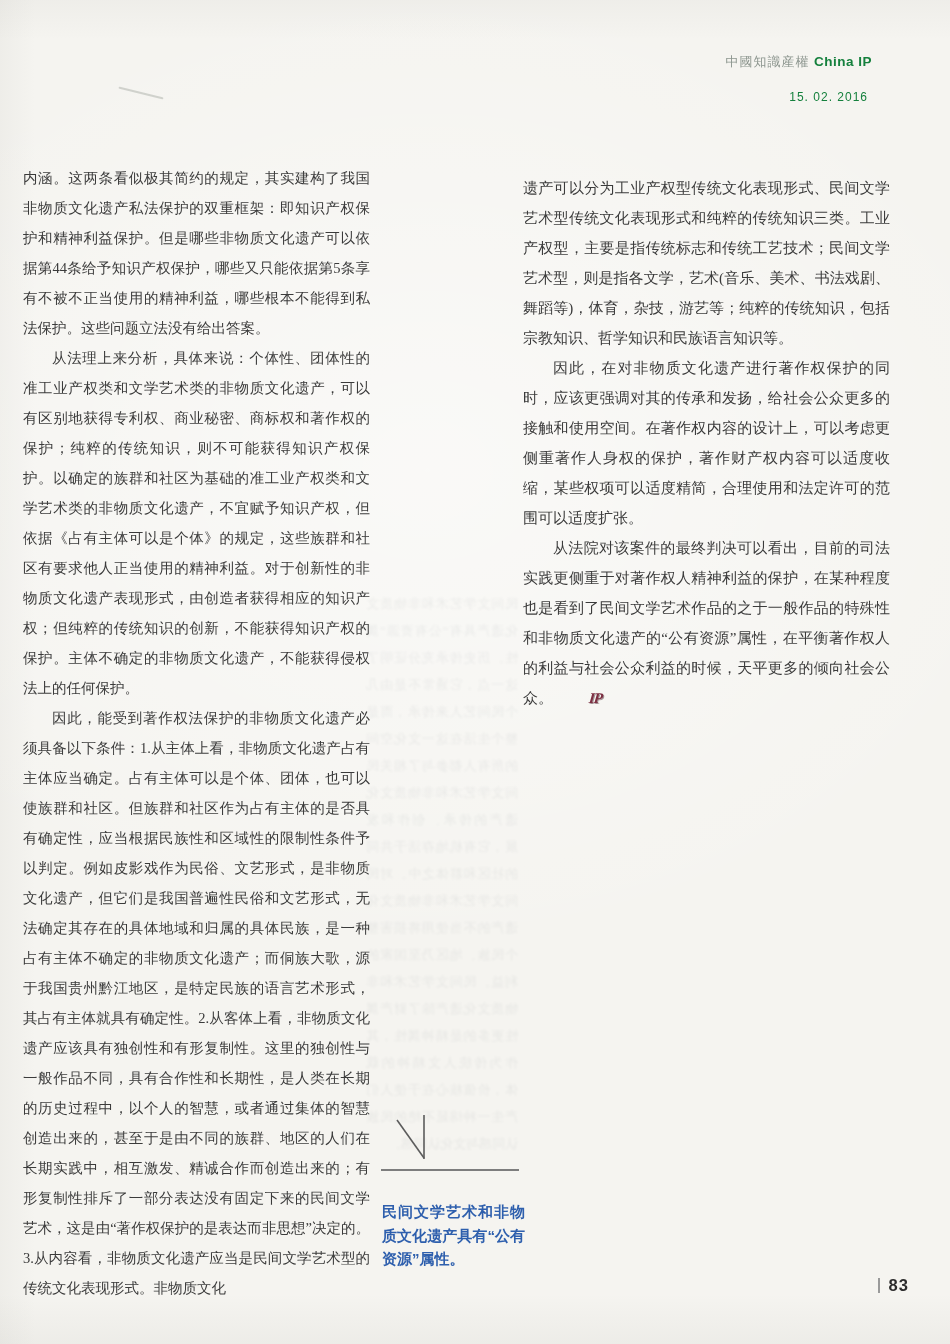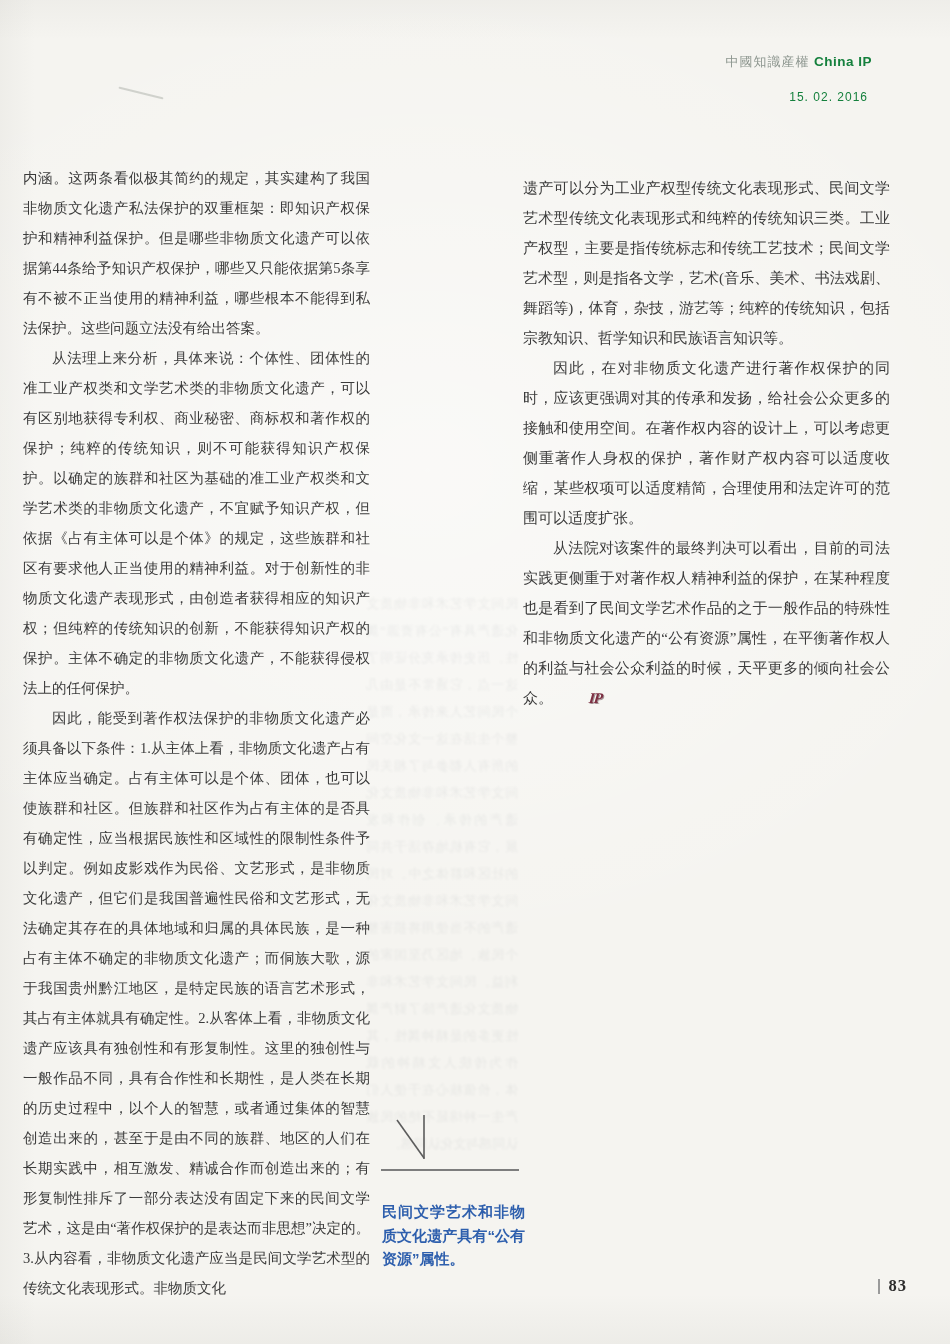--- a/index.html
+++ b/index.html
@@ -59,21 +59,21 @@
     display:inline-block;margin-left:6px;
     font-family:"Liberation Serif","DejaVu Serif",serif;
     font-style:italic;font-weight:bold;font-size:15px;line-height:15px;
     color:#7d2f42;transform:skewX(-6deg);
     text-shadow:1px 1px 0 rgba(60,20,30,.45);
     letter-spacing:-1px;
   }
   
   .page-num{
     position:absolute;left:852px;top:1276px;display:flex;align-items:center;gap:9px;
-    font-family:Liberation Serif, serif;
+    font-family:Liberation Sans, sans-serif;
     padding-left:26px;
   }
   .page-num .bar{width:1.5px;height:15px;background:#9a9a9a;}
   .page-num .num{font-size:16.5px;color:#2c2c2c;font-weight:600;letter-spacing:1px;}
 </style>
 </head>
 <body>
 
 <div class="page-shade"></div>
 <div class="pencil-mark"></div>

